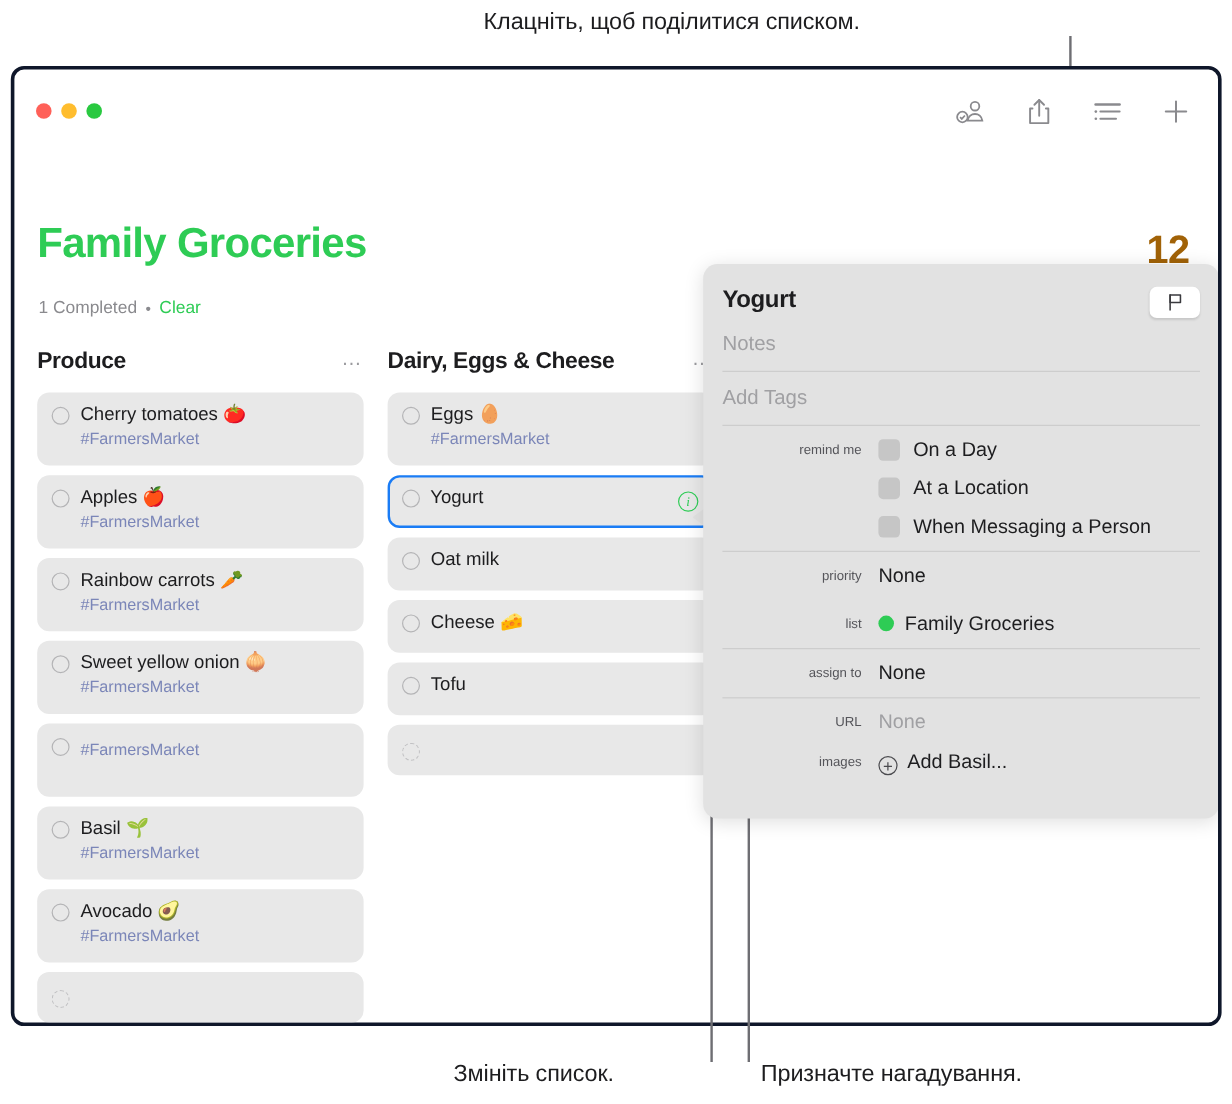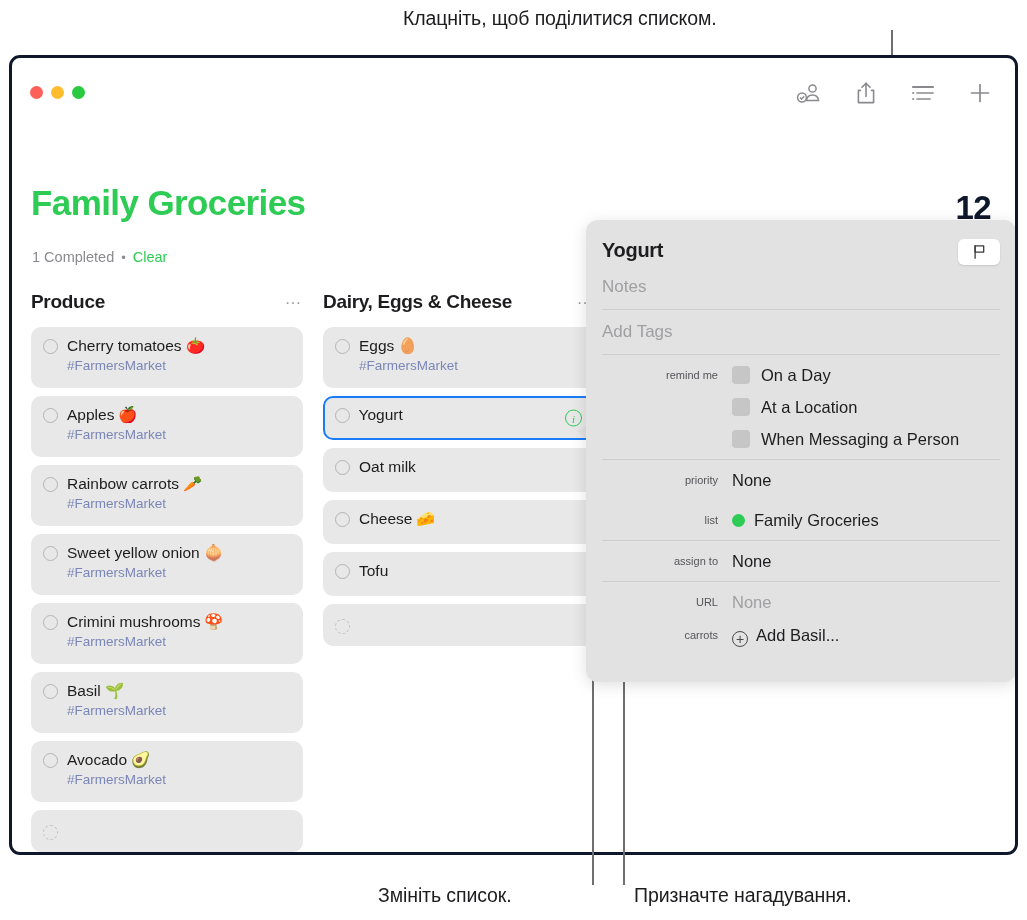--- a/index.html
+++ b/index.html
@@ -71,21 +71,21 @@
   .list-title{
     position:absolute;left:19px;top:52px;
     font-size:35px;font-weight:bold;
     color:#2ecc55;
     letter-spacing:-0.6px;
     line-height:1;
   }
   .count-badge{
     position:absolute;right:24px;top:56px;
     font-size:33px;font-weight:bold;
-    color:#0f172a;
+    color:#a16207;
     letter-spacing:-0.6px;
   }
   .completed-row{
     position:absolute;left:20px;top:116px;
     font-size:14.5px;color:#8a8a8e;
     display:flex;align-items:center;gap:7px;
   }
   .completed-row .sep{color:#8a8a8e;font-size:13px;}
   .clear-link{color:#2ecc55;cursor:default;}
 
@@ -383,21 +383,20 @@
           <div class="circle"></div>
           <div class="card-body">
             <div class="card-title">Sweet yellow onion 🧅</div>
             <div class="card-tag">#FarmersMarket</div>
           </div>
         </div>
 
         <div class="card tall">
           <div class="circle"></div>
           <div class="card-body">
-            <div class="card-title">Crimini mushrooms 🍄</div>
             <div class="card-tag">#FarmersMarket</div>
           </div>
         </div>
 
         <div class="card tall">
           <div class="circle"></div>
           <div class="card-body">
             <div class="card-title">Basil 🌱</div>
             <div class="card-tag">#FarmersMarket</div>
           </div>
@@ -530,21 +529,21 @@
         <div class="row-val">None</div>
       </div>
       <div class="hr"></div>
 
       <div class="row">
         <div class="row-label">URL</div>
         <div class="row-val muted">None</div>
       </div>
 
       <div class="row" style="padding-top:2px;">
-        <div class="row-label">carrots</div>
+        <div class="row-label">images</div>
         <div class="row-val">
           <span class="plus-circ">+</span><span>Add Basil...</span>
         </div>
       </div>
 
     </div>
 
   </div>
 </div>
 

